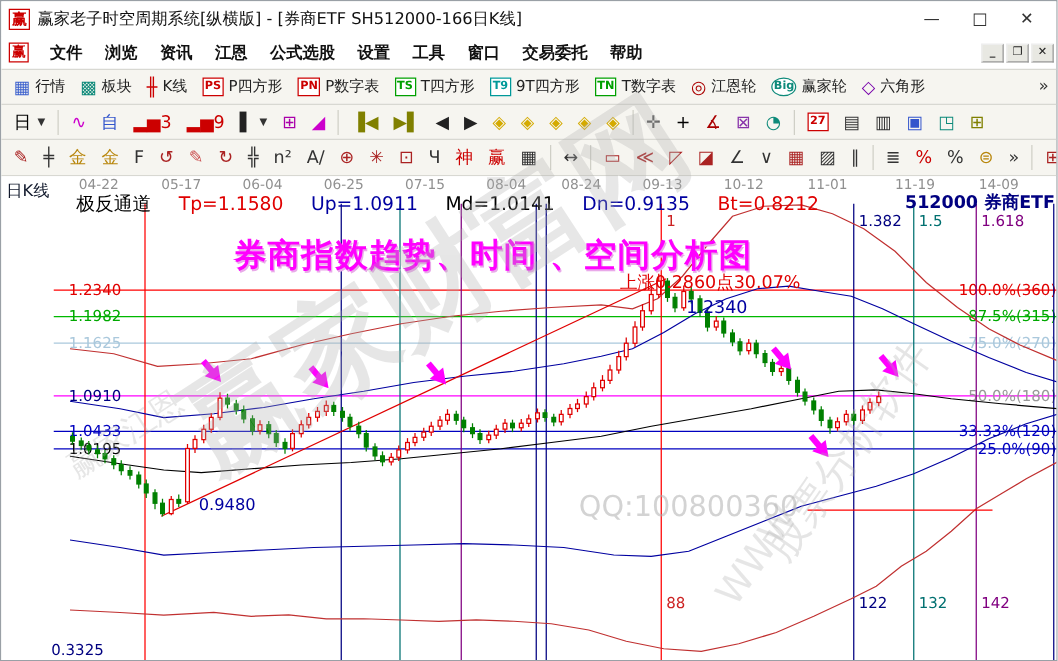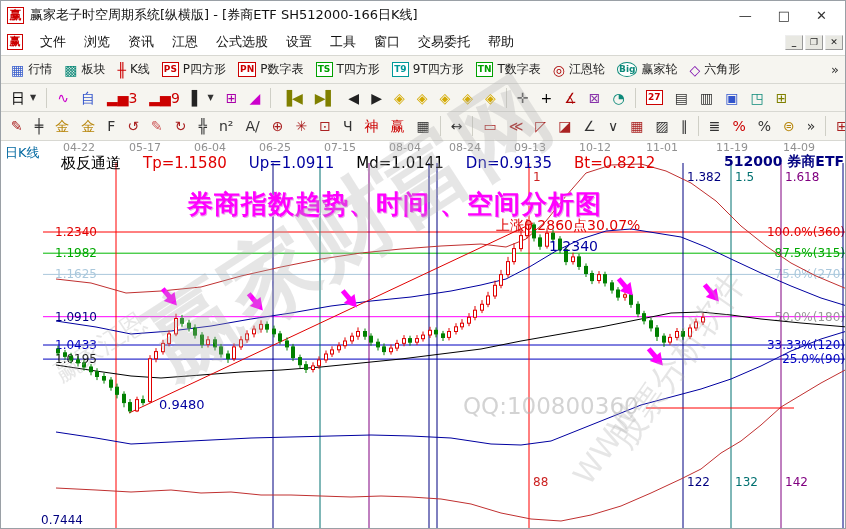--- a/index.html
+++ b/index.html
@@ -36,21 +36,21 @@
   .tb-badge { display:inline-block; min-width:17px; height:15px; padding:0 1px; border:1px solid;
               font-size:9px; font-weight:bold; line-height:13px; text-align:center; background:#fff; }
   .tb-badge.round { border-radius:50%; }
   .tb-sep { width:1px; height:20px; background:#cfcfc6; margin:0 4px; flex:0 0 auto; }
   .tb-arrow { font-size:8px; color:#333; margin-left:1px; }
   .tb-overflow { margin-left:auto; padding-right:8px; font-size:13px; color:#333; }
 
   
   #chart-area { left:0; top:140px; width:846px; height:389px; background:#fff; }
   #chart-svg { position:absolute; left:0; top:0; }
-  #pane-label { left:4px; top:3px; font-size:13px; color:#0369a1; }
+  #pane-label { left:4px; top:3px; font-size:13px; color:#0f172a; }
   .date-tick { position:absolute; top:0px; font-size:11px; color:#909090; }
   #indicator-row { position:absolute; left:60px; top:13px; font-size:15px; white-space:nowrap; }
   #indicator-row span { margin-right:22px; }
   #symbol-box { position:absolute; right:3px; top:12px; font-size:14px; color:#000080; font-weight:bold; }
   #overlay-title { position:absolute; left:186px; top:46px; font-size:26px; font-weight:bold; color:#f0f;
                    text-shadow:1px 1px 0 #e9a9e9; letter-spacing:1px; }
   #anno-rise { position:absolute; left:495px; top:76px; font-size:14px; color:#e00000; }
   #anno-target { position:absolute; left:548px; top:97px; font-size:14px; color:#0000a0; }
   #low-label { position:absolute; left:158px; top:256px; font-size:13px; color:#0000a0; }
   #scale-bottom { position:absolute; left:40px; top:372px; font-size:12px; color:#000080; }
@@ -72,21 +72,21 @@
   <span>赢家老子时空周期系统[纵横版] - [券商ETF  SH512000-166日K线]</span>
   <div id="win-controls">
     <span>—</span>
     <span>□</span>
     <span>✕</span>
   </div>
 </div>
 
 <div id="menu-bar" class="abs">
   <span id="menu-logo">赢</span>
-  <div id="menu-items" style="display:flex;">
+  <div id="menu-items" style="display:flex;font-weight:bold;">
       <span class="menu-item">文件</span>
       <span class="menu-item">浏览</span>
       <span class="menu-item">资讯</span>
       <span class="menu-item">江恩</span>
       <span class="menu-item">公式选股</span>
       <span class="menu-item">设置</span>
       <span class="menu-item">工具</span>
       <span class="menu-item">窗口</span>
       <span class="menu-item">交易委托</span>
       <span class="menu-item">帮助</span>
@@ -640,21 +640,21 @@
   <div id="indicator-row"><span style="color: rgb(0, 0, 0);">极反通道</span><span style="color: rgb(224, 0, 0);">Tp=1.1580</span><span style="color: rgb(0, 0, 160);">Up=1.0911</span><span style="color: rgb(0, 0, 0);">Md=1.0141</span><span style="color: rgb(0, 0, 160);">Dn=0.9135</span><span style="color: rgb(224, 0, 0);">Bt=0.8212</span></div>
   <div id="symbol-box">
     <span>512000</span>
     <span>券商ETF</span>
   </div>
 
   <div id="overlay-title">券商指数趋势、时间 、空间分析图</div>
   <div id="anno-rise">上涨0.2860点30.07%</div>
   <div id="anno-target">1.2340</div>
   <div id="low-label">0.9480</div>
-  <div id="scale-bottom">0.7444</div>
+  <div id="scale-bottom">0.3325</div>
 
   <div id="wm-qq" class="wm">QQ:100800360</div>
 </div>
 
 <div id="wm-big" class="wm">赢家财富网</div>
 <div id="wm-soft" class="wm">股票分析软件</div>
 <div id="wm-www" class="wm">WWW</div>
 <div id="wm-corner" class="wm">赢家江恩</div>
 
 </body></html>

